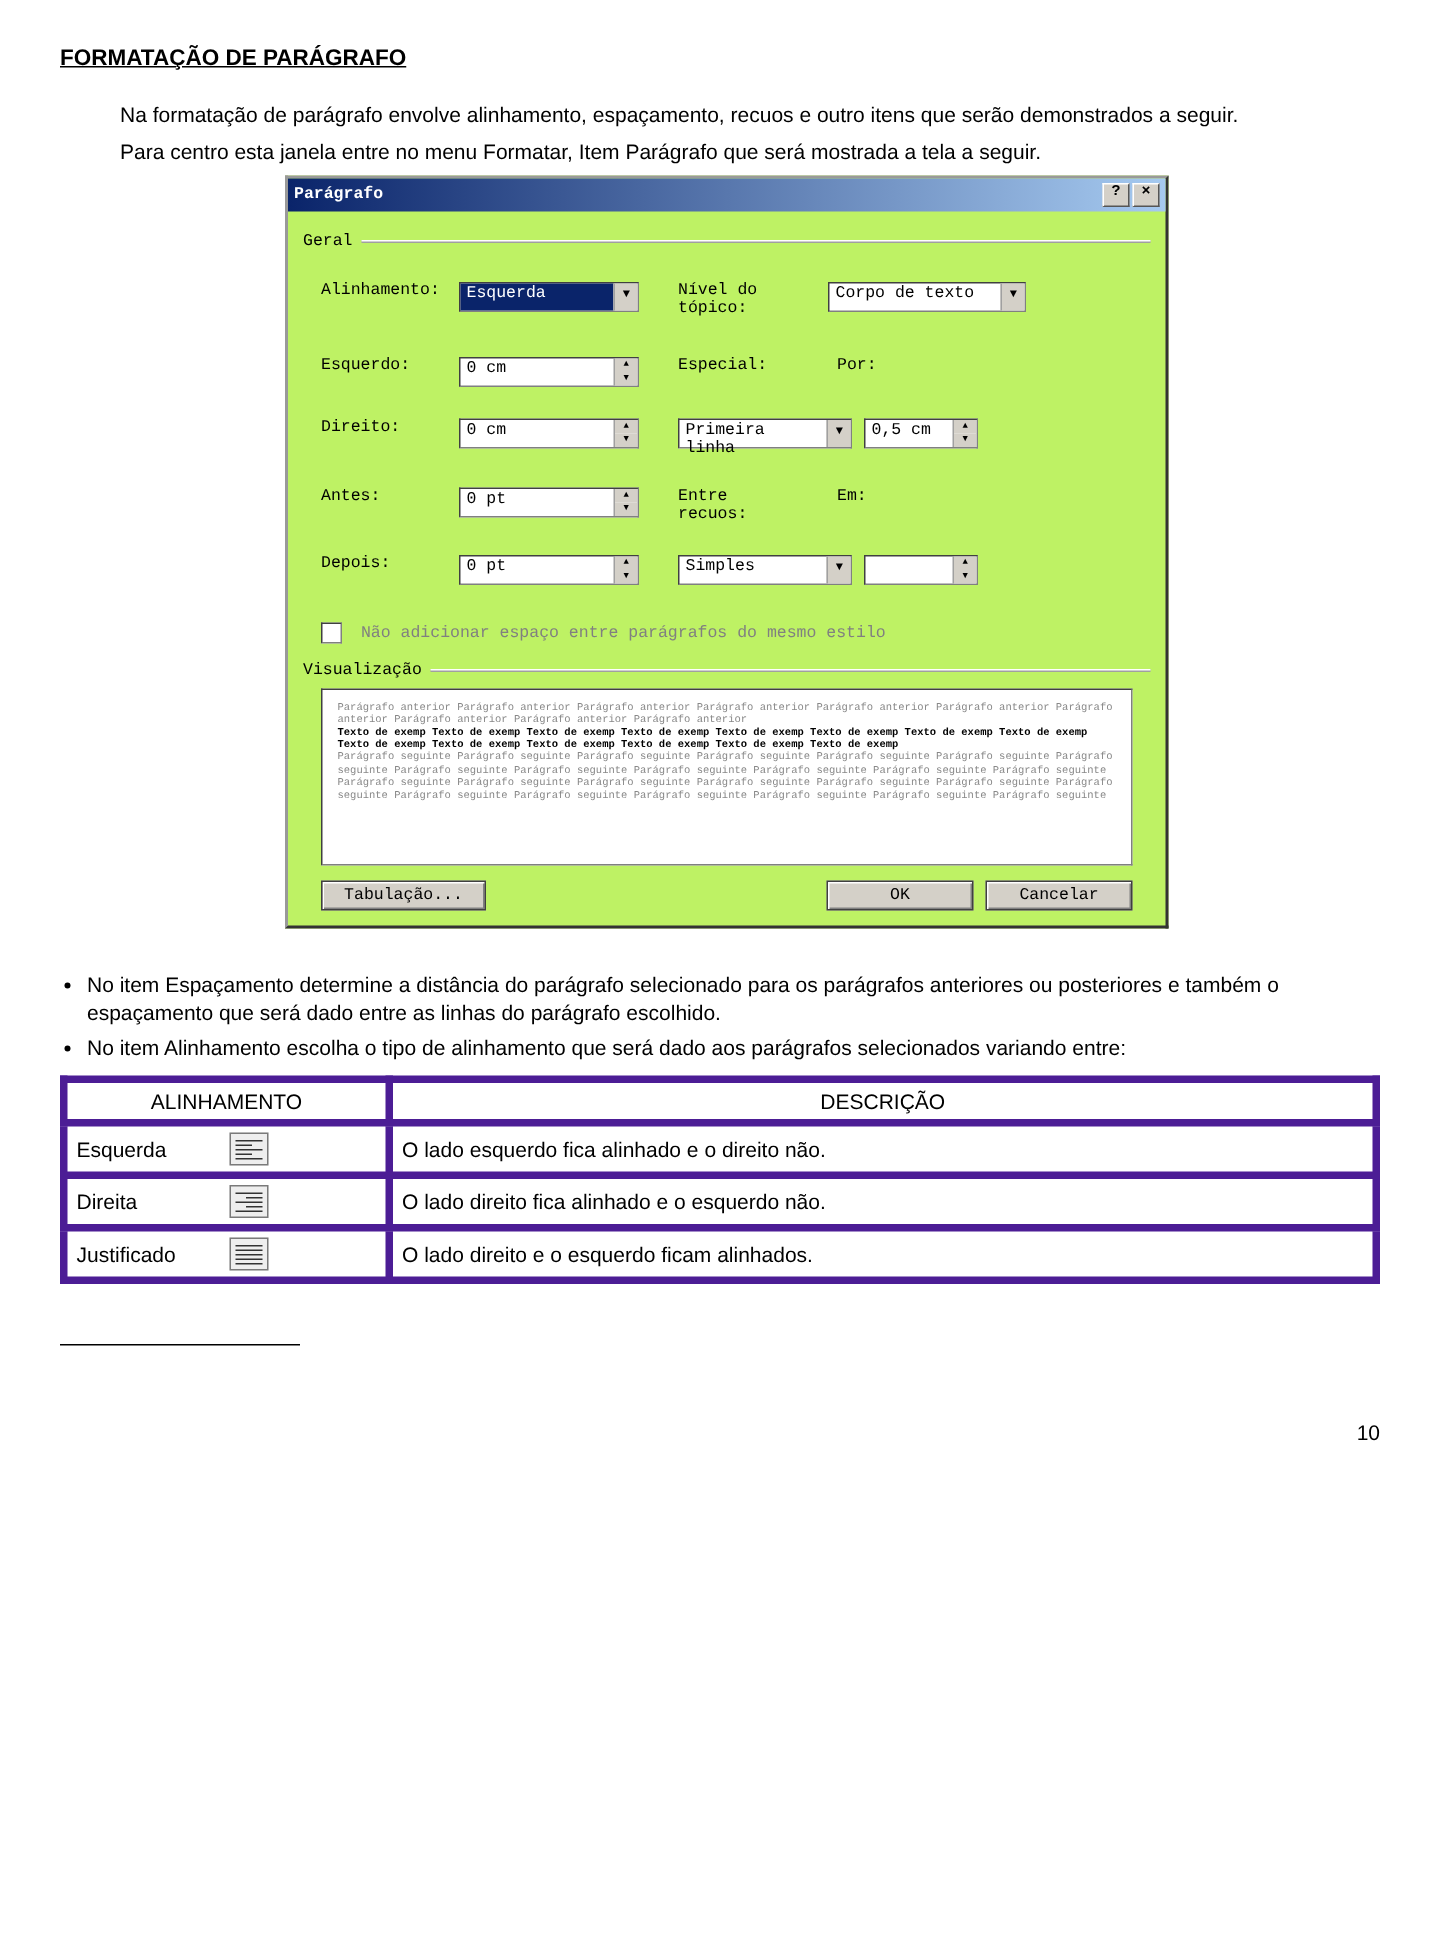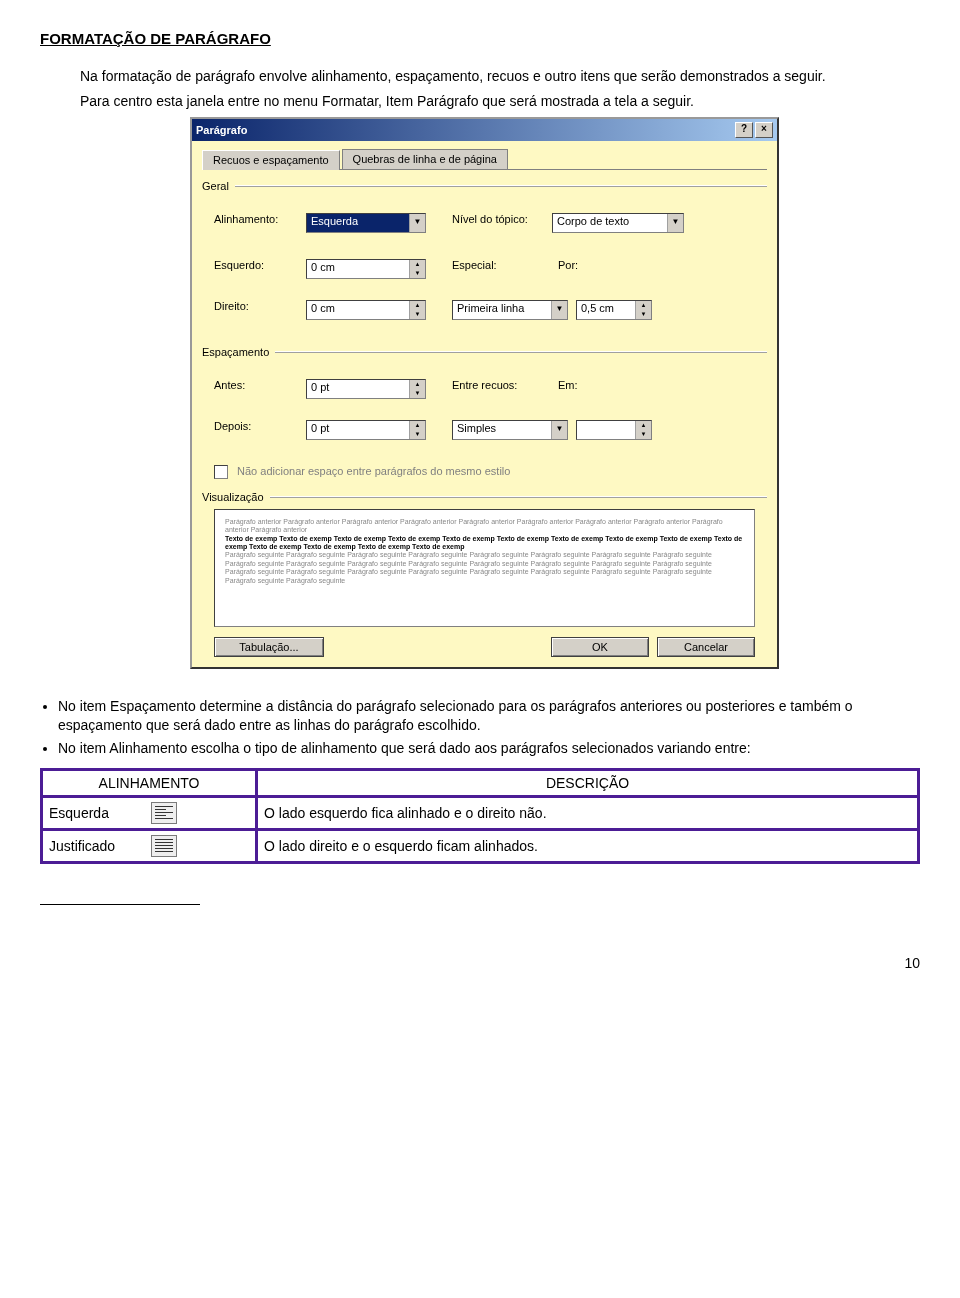--- a/index.html
+++ b/index.html
@@ -25,22 +25,23 @@
     text-indent: 40px;
   }
 
   
   .dialog {
     width: 585px;
     margin: 6px 0 0 150px;
     border: 2px solid #999;
     border-right-color: #333;
     border-bottom-color: #333;
-    background: #fef9c3;
+    background: #bef264;
     font-size: 11px;
+    font-family: Liberation Mono, monospace;
   }
   .titlebar {
     background: linear-gradient(to right, #0a246a, #a6caf0);
     color: #fff;
     padding: 3px 4px;
     display: flex;
     align-items: center;
     font-weight: bold;
   }
   .titlebar-text { flex: 1; }
@@ -186,21 +187,21 @@
     line-height: 1.35;
   }
 
   
   table.align-table {
     border-collapse: collapse;
     width: 100%;
     margin-top: 10px;
   }
   table.align-table th, table.align-table td {
-    border: 3px solid #4c1d95;
+    border: 5px solid #4c1d95;
     padding: 4px 6px;
     text-align: left;
     vertical-align: middle;
     font-size: 14px;
   }
   table.align-table th {
     text-align: center;
     font-weight: normal;
   }
   .align-cell {
@@ -245,24 +246,20 @@
 <p class="body-text indent">Na formatação de parágrafo envolve alinhamento, espaçamento, recuos e outro itens que serão demonstrados a seguir.</p>
 <p class="body-text indent">Para centro esta janela entre no menu Formatar, Item Parágrafo que será mostrada a tela a seguir.</p>
 
 <div class="dialog">
   <div class="titlebar">
     <span class="titlebar-text">Parágrafo</span>
     <span class="titlebar-btn">?</span>
     <span class="titlebar-btn">×</span>
   </div>
   <div class="dialog-body">
-    <div class="tabs">
-      <div class="tab active">Recuos e espaçamento</div>
-      <div class="tab">Quebras de linha e de página</div>
-    </div>
 
     <div class="grp">
       <div class="grp-title">
           <span>Geral</span>
           <span class="line"></span>
         </div>
       <div class="row">
         <span class="lab">Alinhamento:</span>
         <span class="combo sel" style="width:118px">
           <span class="txt" style="flex:1">Esquerda</span>
@@ -306,24 +303,20 @@
           <span class="txt" style="width:50px">0,5 cm</span>
           <span class="btns">
               <div>▲</div>
               <div>▼</div>
             </span>
         </span>
       </div>
     </div>
 
     <div class="grp" style="margin-top:26px">
-      <div class="grp-title">
-          <span>Espaçamento</span>
-          <span class="line"></span>
-        </div>
       <div class="row">
         <span class="lab">Antes:</span>
         <span class="spinner" style="width:118px">
           <span class="txt" style="flex:1">0 pt</span>
           <span class="btns">
               <div>▲</div>
               <div>▼</div>
             </span>
         </span>
         <span class="lab2">Entre recuos:</span>
@@ -399,20 +392,35 @@
               <span class="ln"></span>
               <span class="ln"></span>
             </span>
           </div>
         </td>
     <td>O lado esquerdo fica alinhado e o direito não.</td>
   </tr>
   <tr>
     <td>
           <div class="align-cell">
+            <span class="align-label">Direita</span>
+            <span class="align-icon ai-right">
+              <span class="ln"></span>
+              <span class="ln"></span>
+              <span class="ln"></span>
+              <span class="ln"></span>
+              <span class="ln"></span>
+            </span>
+          </div>
+        </td>
+    <td>O lado direito fica alinhado e o esquerdo não.</td>
+  </tr>
+  <tr>
+    <td>
+          <div class="align-cell">
             <span class="align-label">Justificado</span>
             <span class="align-icon ai-just">
               <span class="ln"></span>
               <span class="ln"></span>
               <span class="ln"></span>
               <span class="ln"></span>
               <span class="ln"></span>
             </span>
           </div>
         </td>

